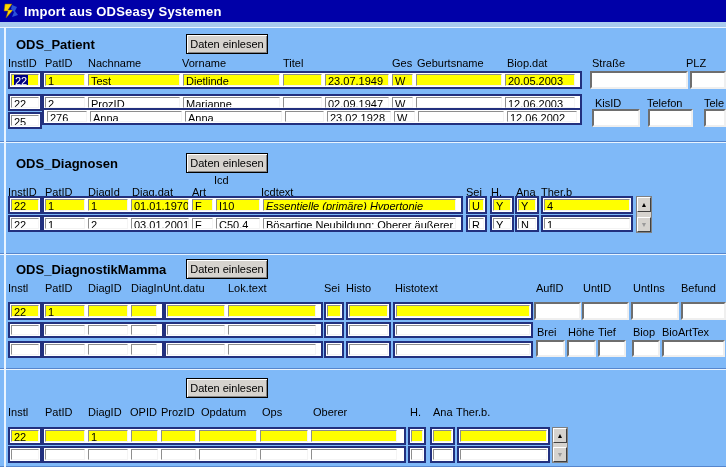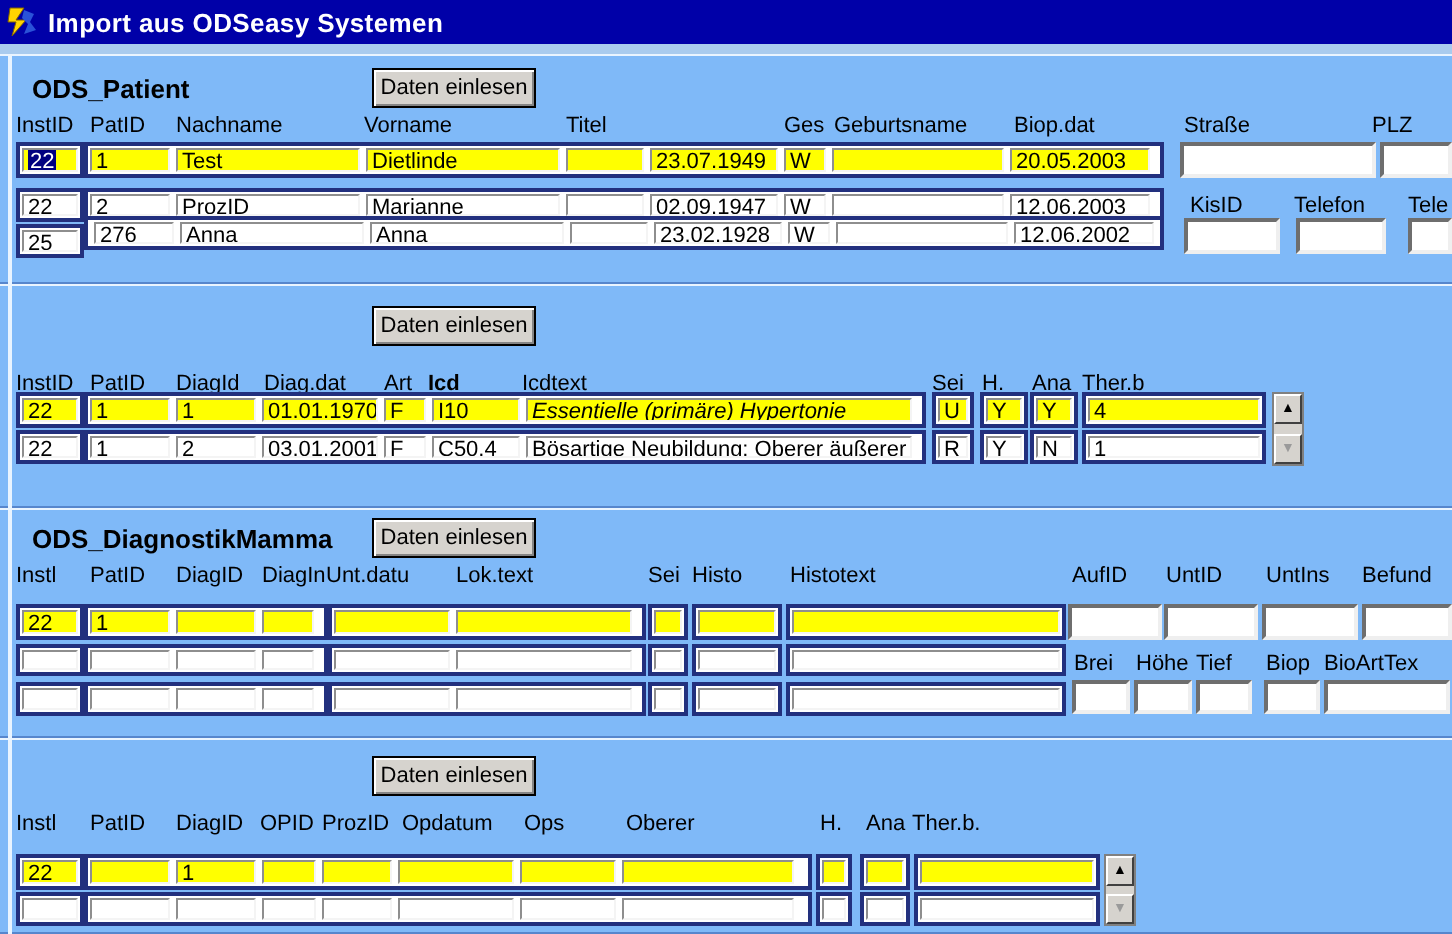--- a/index.html
+++ b/index.html
@@ -112,28 +112,29 @@
 
   <span class="hdr" style="left:595px;top:69px;">KisID</span>
   <span class="hdr" style="left:647px;top:69px;">Telefon</span>
   <span class="hdr" style="left:704px;top:69px;">Tele</span>
   <span class="plain" style="left:592px;top:81px;width:48px;height:18px;"></span>
   <span class="plain" style="left:648px;top:81px;width:45px;height:18px;"></span>
   <span class="plain" style="left:704px;top:81px;width:22px;height:18px;"></span>
 </div>
 
 <div class="section" style="top:142px;height:112px;">
+  <span class="sect-title" style="left:16px;top:13px;">ODS_Diagnosen</span>
   <button class="btn" style="left:186px;top:10px;">Daten einlesen</button>
 
   <span class="hdr" style="left:8px;top:43px;">InstID</span>
   <span class="hdr" style="left:45px;top:43px;">PatID</span>
   <span class="hdr" style="left:88px;top:43px;">DiagId</span>
   <span class="hdr" style="left:132px;top:43px;">Diag.dat</span>
   <span class="hdr" style="left:192px;top:43px;">Art</span>
-  <span class="hdr" style="left:214px;top:43px;font-weight:bold;">Icd</span>
+  <span class="hdr" style="left:214px;top:31px;">Icd</span>
   <span class="hdr" style="left:261px;top:43px;">Icdtext</span>
   <span class="hdr" style="left:466px;top:43px;">Sei</span>
   <span class="hdr" style="left:491px;top:43px;">H.</span>
   <span class="hdr" style="left:516px;top:43px;">Ana</span>
   <span class="hdr" style="left:541px;top:43px;">Ther.b</span>
 
   <div class="cellbox" style="left:8px;top:53px;width:34px;height:18px;">
     <span class="fld y">22</span>
   </div>
   <div class="grp" style="left:42px;top:53px;width:421px;height:18px;">

